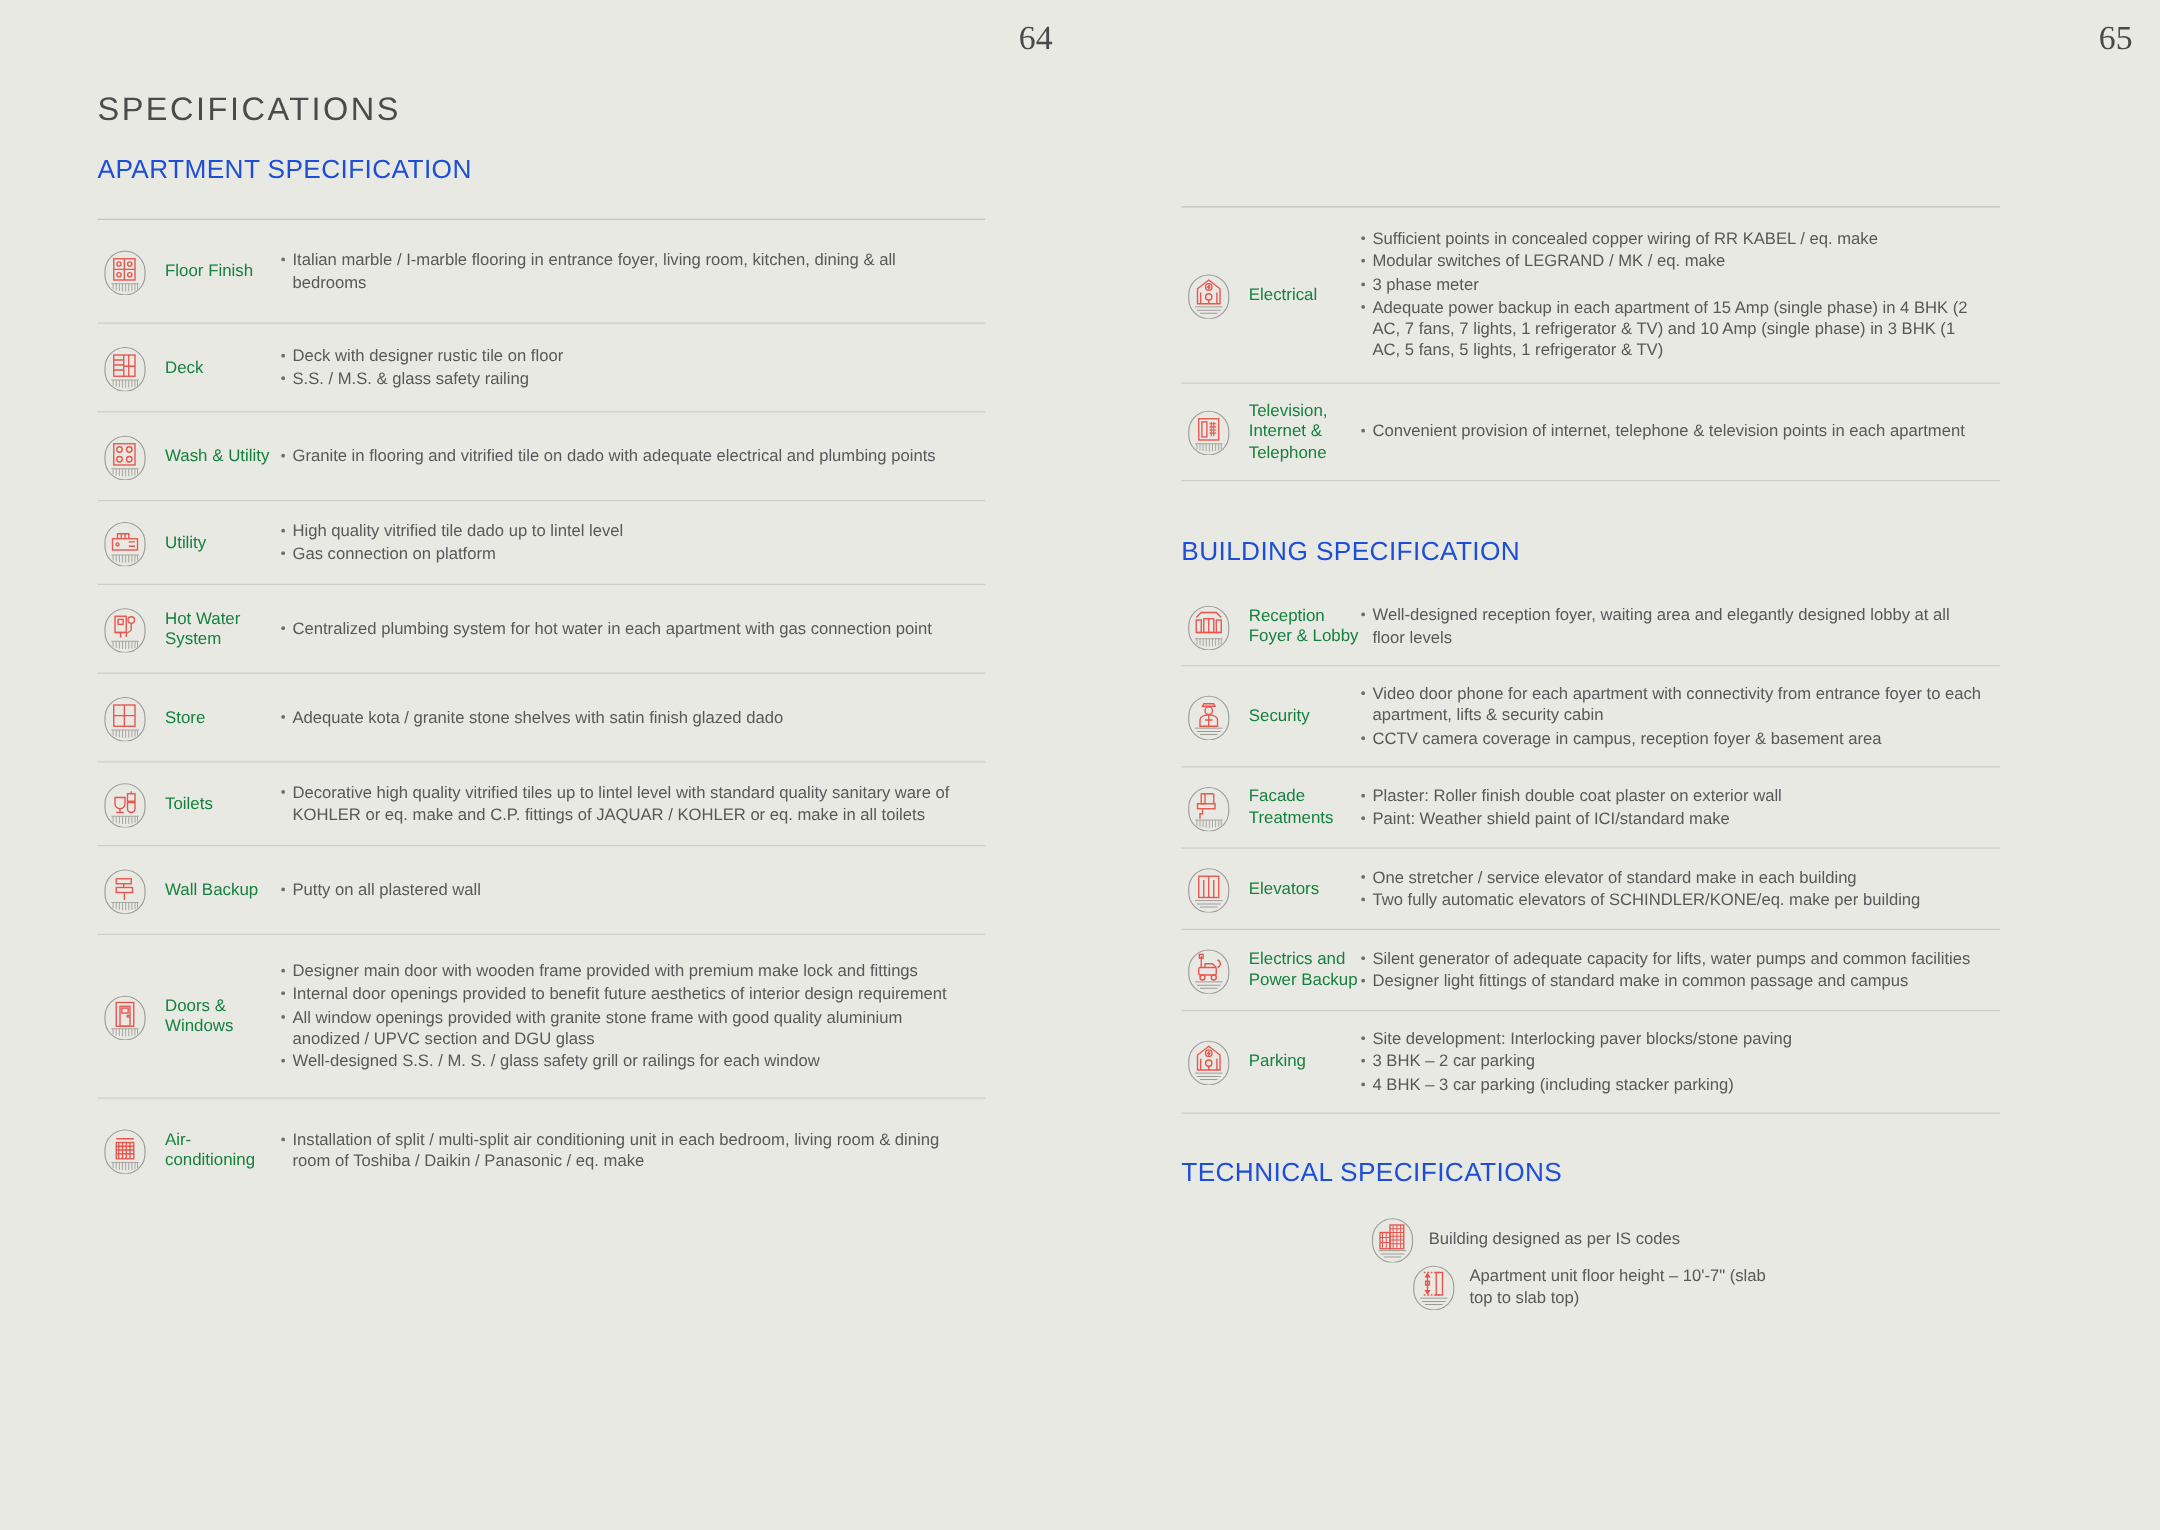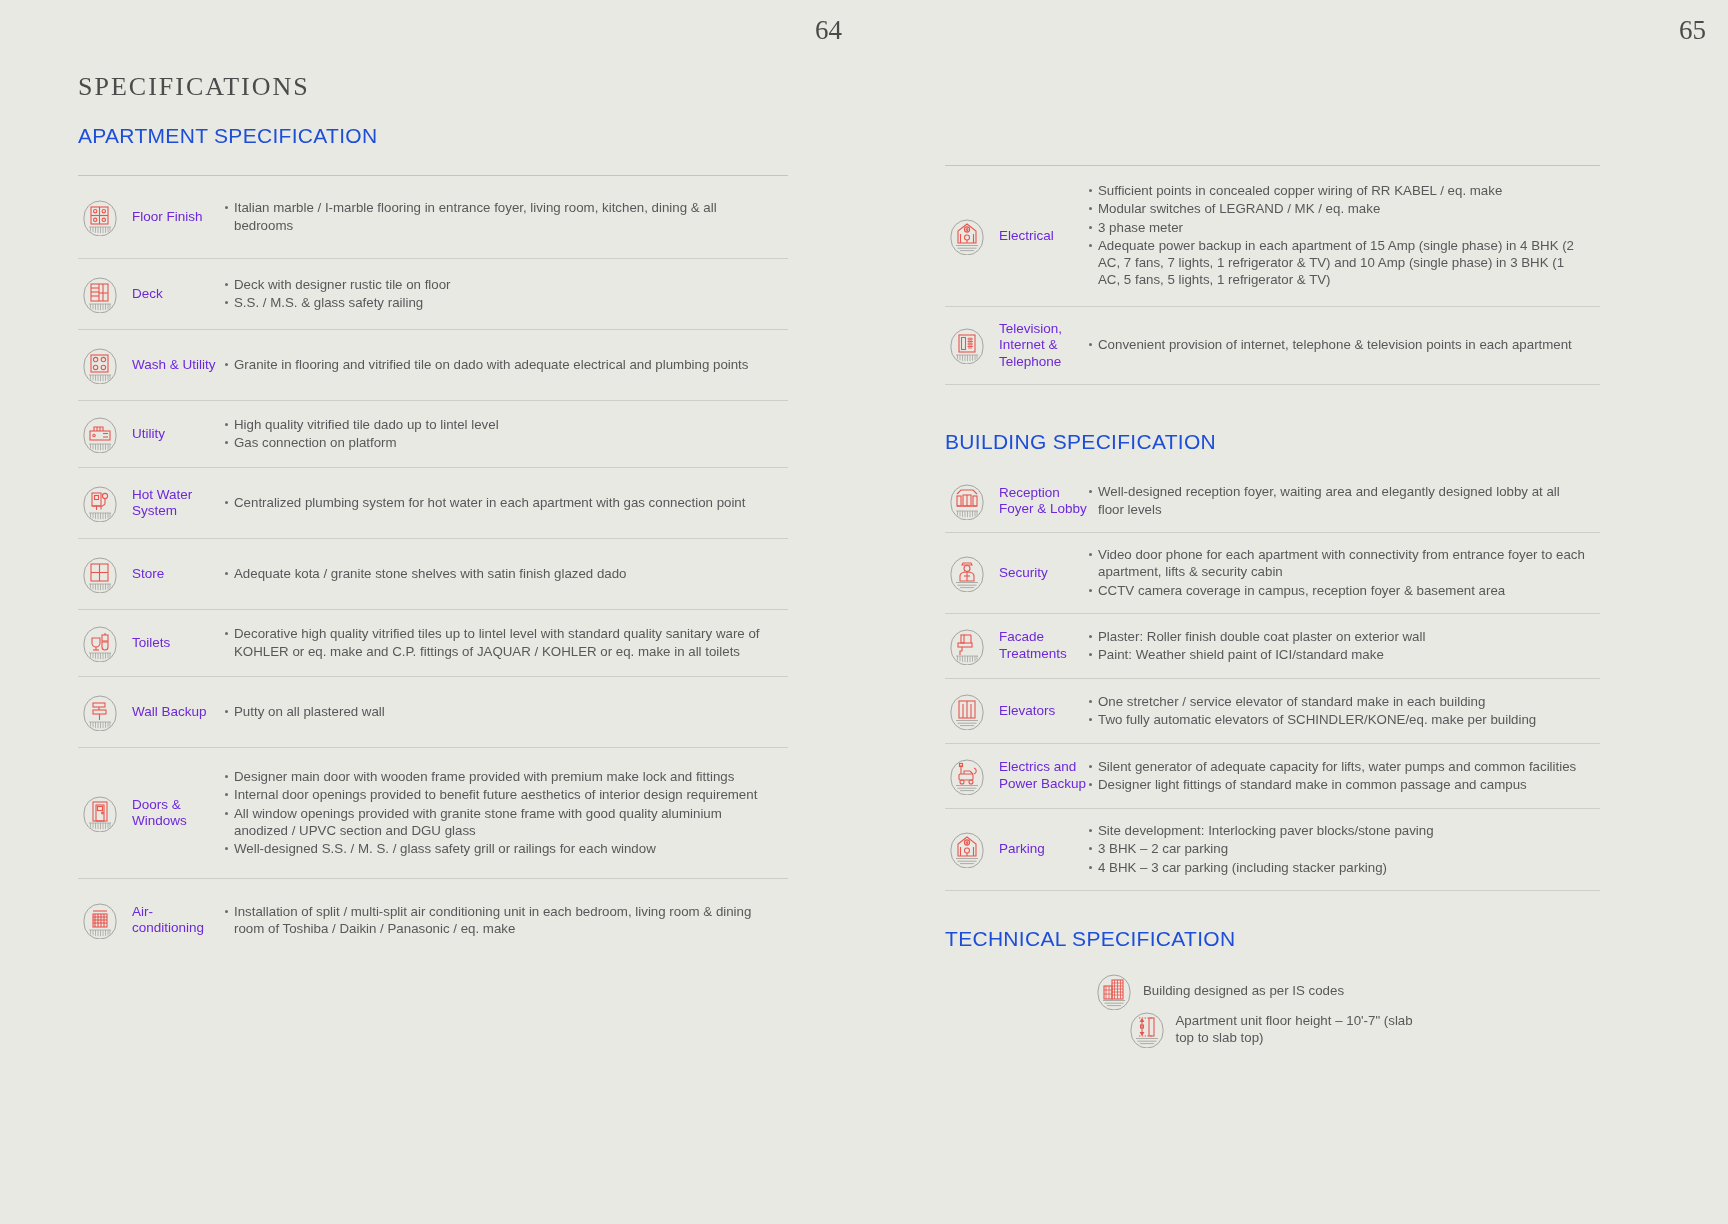--- a/index.html
+++ b/index.html
@@ -20,21 +20,21 @@
   .folio-left{left:815px;}
   .folio-right{right:22px;}
 
   .col{position:absolute;top:0;}
   .col-left{left:78px;width:710px;}
   .col-right{left:945px;width:655px;}
 
   h1.page-title{
     position:absolute;left:78px;top:72px;
     margin:0;
-    font-family:Liberation Serif, serif;
+    font-family:Liberation Sans, sans-serif;
     font-weight:400;
     font-size:26px;
     letter-spacing:2.0px;
     color:#4b4b4b;
   }
 
   .section-head{
     font-size:21px;
     color:#1d4ed8;
     letter-spacing:.3px;
@@ -51,21 +51,21 @@
     width:100%;
     box-sizing:border-box;
   }
   .icon-cell{
     width:44px;min-width:44px;
     display:flex;align-items:center;justify-content:center;
   }
   .label-cell{
     font-size:13.5px;
     line-height:1.22;
-    color:#6d28d9;
+    color:#15803d;
     padding-left:10px;
     box-sizing:border-box;
   }
   .body-cell{
     font-size:13.3px;
     line-height:1.30;
     color:#58585a;
     flex:1;
   }
   .body-cell ul{margin:0;padding:0;list-style:none;}
@@ -785,21 +785,21 @@
                   <li>3 BHK – 2 car parking</li>
                   <li>4 BHK – 3 car parking (including stacker parking)</li>
                 </ul>
               </div>
             </div>
           </div>
           <div class="rule thin"></div>
         </div>
 
       <div style="height:36px;"></div>
-      <div class="section-head">TECHNICAL SPECIFICATION</div>
+      <div class="section-head">TECHNICAL SPECIFICATIONS</div>
       <div style="height:21px;"></div>
       <div id="technical-rows">
           <div class="tech-row">
             <div class="tech-item" style="width:355px;">
               <span class="ico">
                 <svg viewBox="0 0 38 38" xmlns="http://www.w3.org/2000/svg">
                   <path d="M3 19a16 16 0 0 1 32 0v3a16 16 0 0 1 -32 0z" fill="none" stroke="#9b9b98" stroke-width="0.9"></path>
                   <g stroke="#e8554d" fill="none" stroke-width="1.1">
                     <rect x="9" y="14" width="8" height="13"></rect>
                     <rect x="17" y="8" width="11" height="19"></rect>

